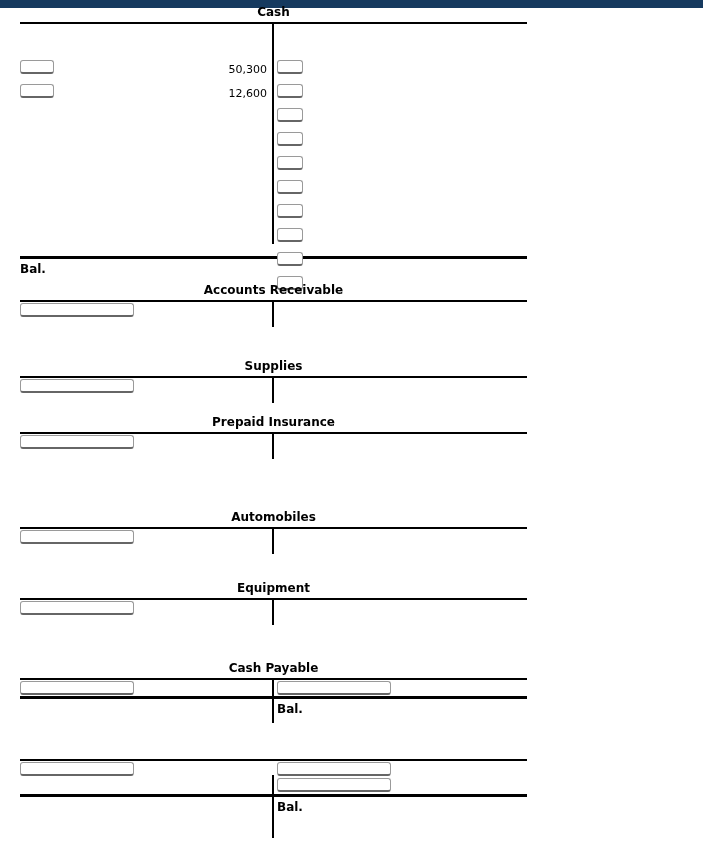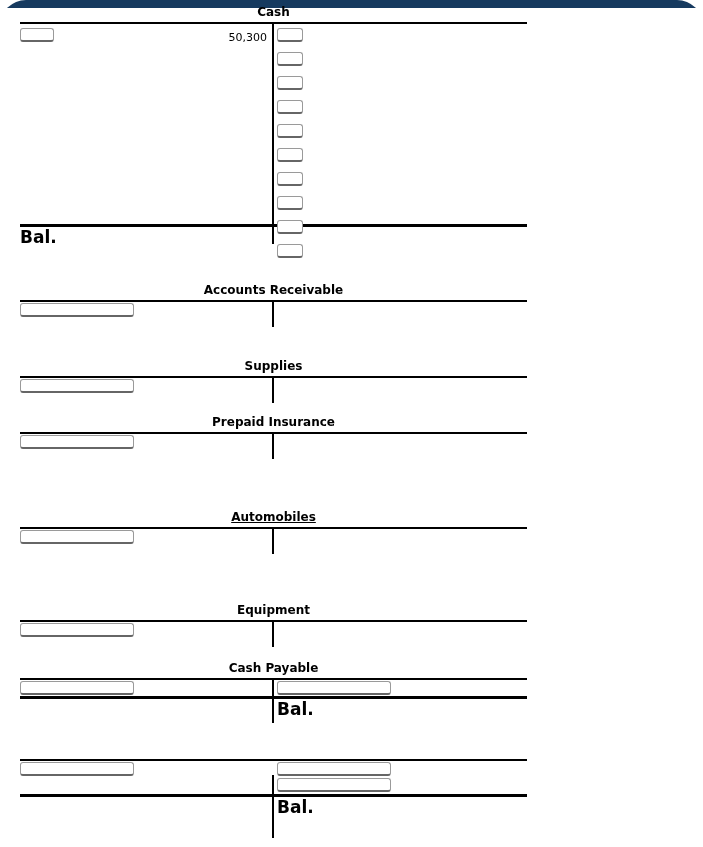--- a/index.html
+++ b/index.html
@@ -1,38 +1,38 @@
 <!DOCTYPE html>
 <html><head>
 <meta charset="utf-8">
 <style>
   * { margin:0; padding:0; box-sizing:border-box; }
   html,body { background:#ffffff; }
   body { font-family:"DejaVu Sans","Liberation Sans",sans-serif; color:#000; }
-  .page { position:relative; width:703px; height:847px; background:#fff; overflow:hidden;border-radius:26px; }
+  .page { position:relative; width:703px; height:847px; background:#fff; overflow:hidden; }
 
   .topbar { position:absolute; left:0; top:0; width:703px; height:8px; background:#163a5f; }
 
   .taccount { position:absolute; left:20px; width:507px; }
   .acc-cash   { top:6px;   }
   .acc-ar     { top:284px; }
   .acc-sup    { top:360px; }
   .acc-pi     { top:416px; }
-  .acc-auto   { top:511px;text-decoration:underline; }
-  .acc-equip  { top:604px; }
+  .acc-auto   { top:511px; }
+  .acc-equip  { top:582px; }
   .acc-np     { top:662px; }
   .acc-ap     { top:759px; }
 
   .t-title { height:13px; line-height:13px; margin-bottom:3px; text-align:center;
              font-size:12px; font-weight:bold; }
   .t-topline { height:2px; background:#000; }
   .t-botline { height:3px; background:#000; }
 
   .t-grid { position:relative; display:flex; }
-  .acc-cash  .t-grid { height:200px; }
+  .acc-cash  .t-grid { height:200px;margin-top:32px; }
   .acc-ar    .t-grid, .acc-sup .t-grid, .acc-pi .t-grid,
   .acc-auto  .t-grid, .acc-equip .t-grid, .acc-np .t-grid { height:16px; }
   .acc-ap    .t-grid { height:33px; }
 
   .t-col-left  { width:252px; }
   .t-col-right { width:255px; padding-left:5px; }
 
   .t-vline { position:absolute; left:252px; top:16px; width:2px; background:#000; }
   .acc-cash  .t-vline { height:222px; }
   .acc-ar    .t-vline, .acc-sup .t-vline, .acc-pi .t-vline,
@@ -48,39 +48,43 @@
   .box { display:block; background:#fff; border:1px solid #9a9a9a; border-bottom:2px solid #666;
          border-radius:3px; height:14px; padding:0 2px; font:11px "DejaVu Sans","Liberation Sans",sans-serif; }
   .rows-20 .box { margin-top:4px; }
   .rows-16 .box, .rows-15 .box { margin-top:1px; }
   .box-small-left  { width:34px; }
   .box-small-right { width:26px; }
   .box-wide        { width:114px; }
 
   .amount { position:absolute; top:0; right:5px; line-height:20px; font-size:11px; }
 
-  .t-bal { font-size:17px; font-weight:bold; line-height:20px; }
+  .t-bal { font-size:12px; font-weight:bold; line-height:20px; }
   .t-bal-right { margin-left:257px; }
 </style>
 </head>
 <body>
 
 <div class="page">
 
   <div class="topbar" style="background: rgb(22, 58, 95);"></div>
 
   <section class="taccount acc-cash">
     <h3 class="t-title">Cash</h3>
     <div class="t-topline"></div>
     <div class="t-grid">
       <div class="t-col-left rows-20">
           <div class="trow">
             <input type="text" class="box box-small-left" style="">
             <span class="amount">50,300</span>
           </div>
+          <div class="trow">
+            <input type="text" class="box box-small-left" style="">
+            <span class="amount">12,600</span>
+          </div>
         </div>
       <div class="t-col-right rows-20">
           <div class="trow">
             <input type="text" class="box box-small-right" style="">
           </div>
           <div class="trow">
             <input type="text" class="box box-small-right" style="">
           </div>
           <div class="trow">
             <input type="text" class="box box-small-right" style="">

